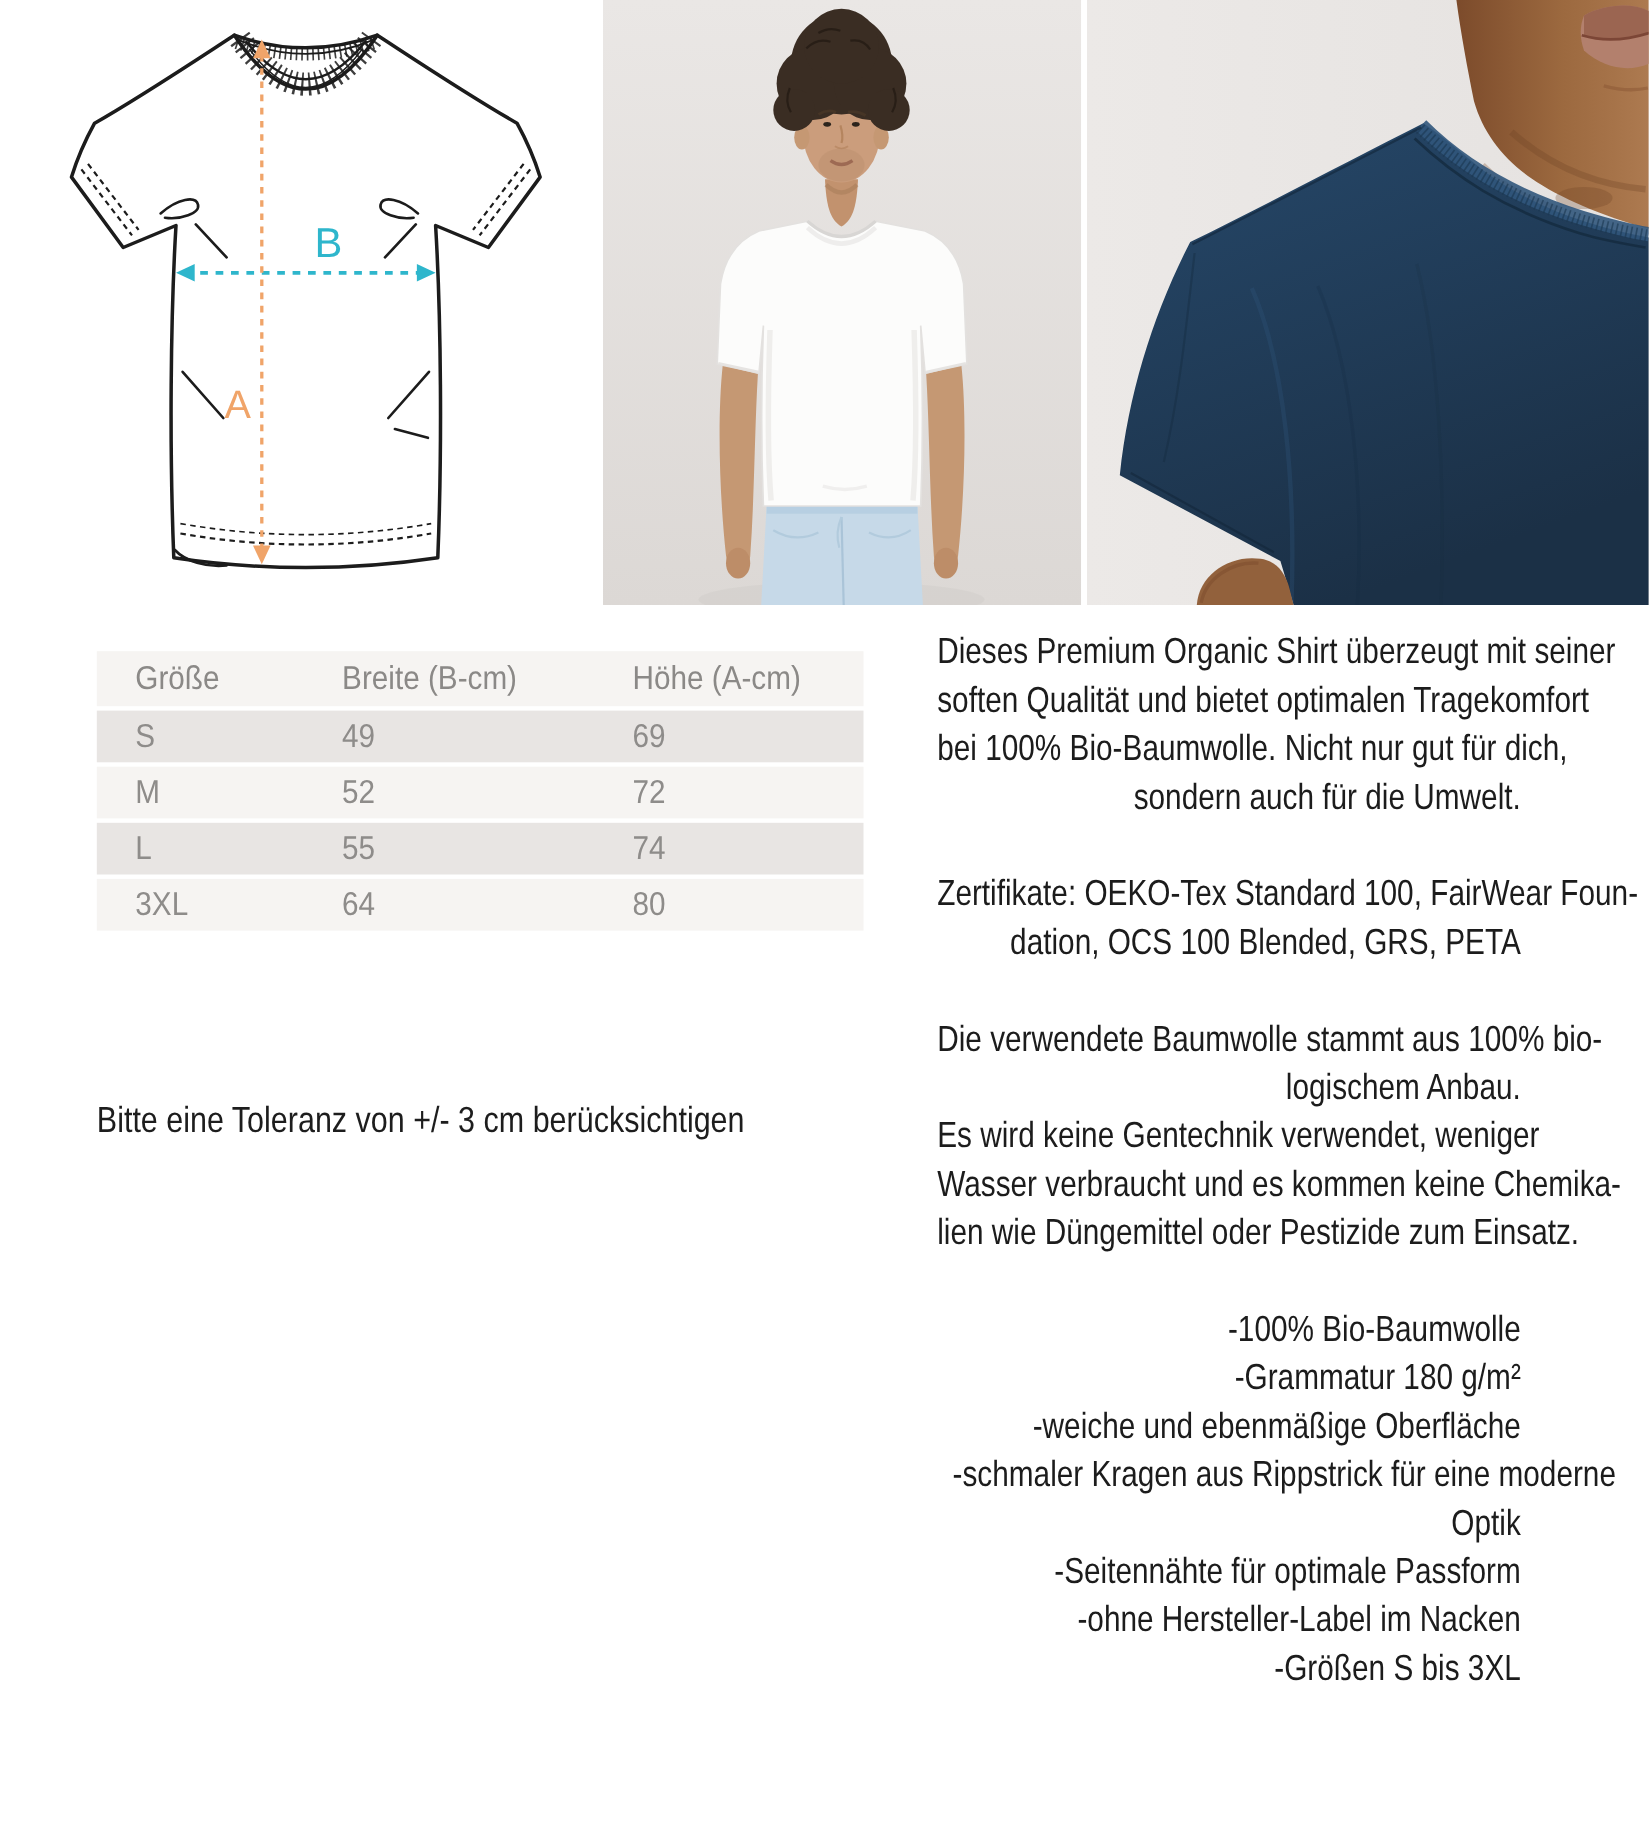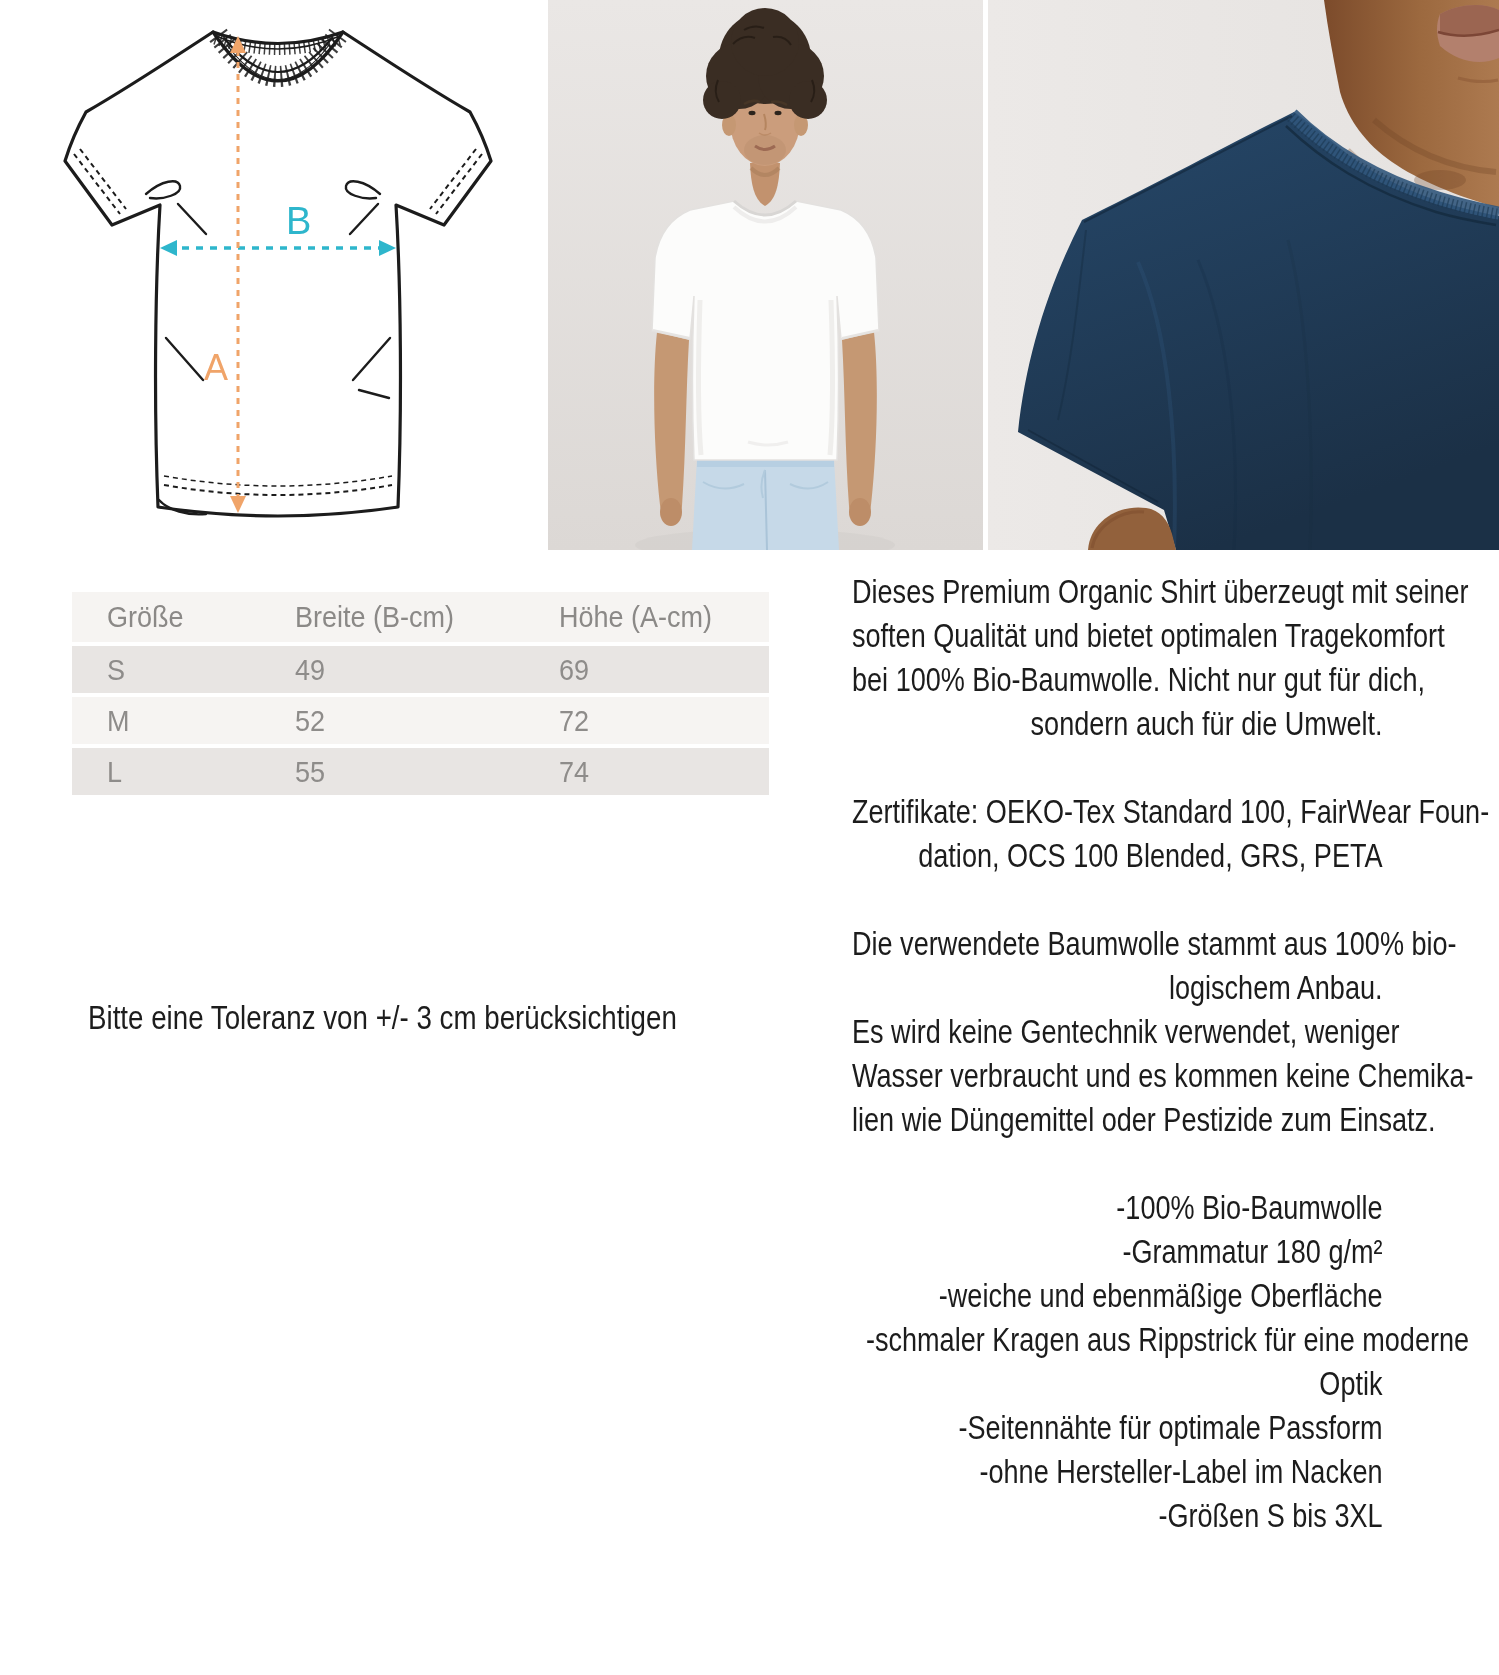--- a/index.html
+++ b/index.html
@@ -6,21 +6,21 @@
   .page{position:relative;width:1499px;height:1675px;background:#ffffff;overflow:hidden;
         font-family:"Liberation Sans", sans-serif;}
 
   
   .diagram{position:absolute;left:28px;top:8px;width:470px;height:512px;}
   .photo{position:absolute;top:0;height:550px;overflow:hidden;}
   .photo-model{left:548px;width:435px;}
   .photo-closeup{left:988px;width:511px;}
 
   
-  .size-table{position:absolute;left:72px;top:592px;width:697px;}
+  .size-table{position:absolute;left:88px;top:592px;width:697px;}
   .t-row{position:relative;height:47px;margin-bottom:4px;background:#f6f4f2;}
   .t-row.head{height:50px;background:#f6f4f2;}
   .t-row.dark{background:#e8e5e3;}
   .t-cell{position:absolute;top:50%;transform:translateY(-50%) scaleX(.9);transform-origin:0 50%;
           font-size:30px;color:#8e8c8a;white-space:nowrap;letter-spacing:0;}
   .t-cell.c0{left:35px;}
   .t-cell.c1{left:223px;}
   .t-cell.c2{left:487px;}
   .t-row.head .t-cell{color:#8b8987;}
 
@@ -230,20 +230,25 @@
         <div class="t-row">
           <span class="t-cell c0">M</span>
           <span class="t-cell c1">52</span>
           <span class="t-cell c2">72</span>
         </div>
         <div class="t-row dark">
           <span class="t-cell c0">L</span>
           <span class="t-cell c1">55</span>
           <span class="t-cell c2">74</span>
         </div>
+        <div class="t-row">
+          <span class="t-cell c0">3XL</span>
+          <span class="t-cell c1">64</span>
+          <span class="t-cell c2">80</span>
+        </div>
       </div>
   </div>
 
   <div class="tolerance">Bitte eine Toleranz von +/- 3 cm berücksichtigen</div>
 
   <div class="description" id="description">
       <div class="para">
         <div class="desc-line">Dieses Premium Organic Shirt überzeugt mit seiner</div>
         <div class="desc-line">soften Qualität und bietet optimalen Tragekomfort</div>
         <div class="desc-line">bei 100% Bio-Baumwolle. Nicht nur gut für dich,</div>

